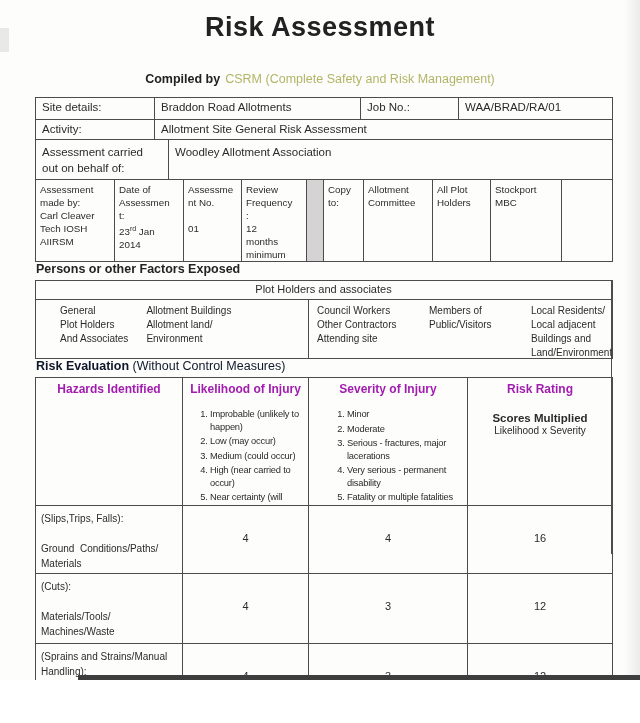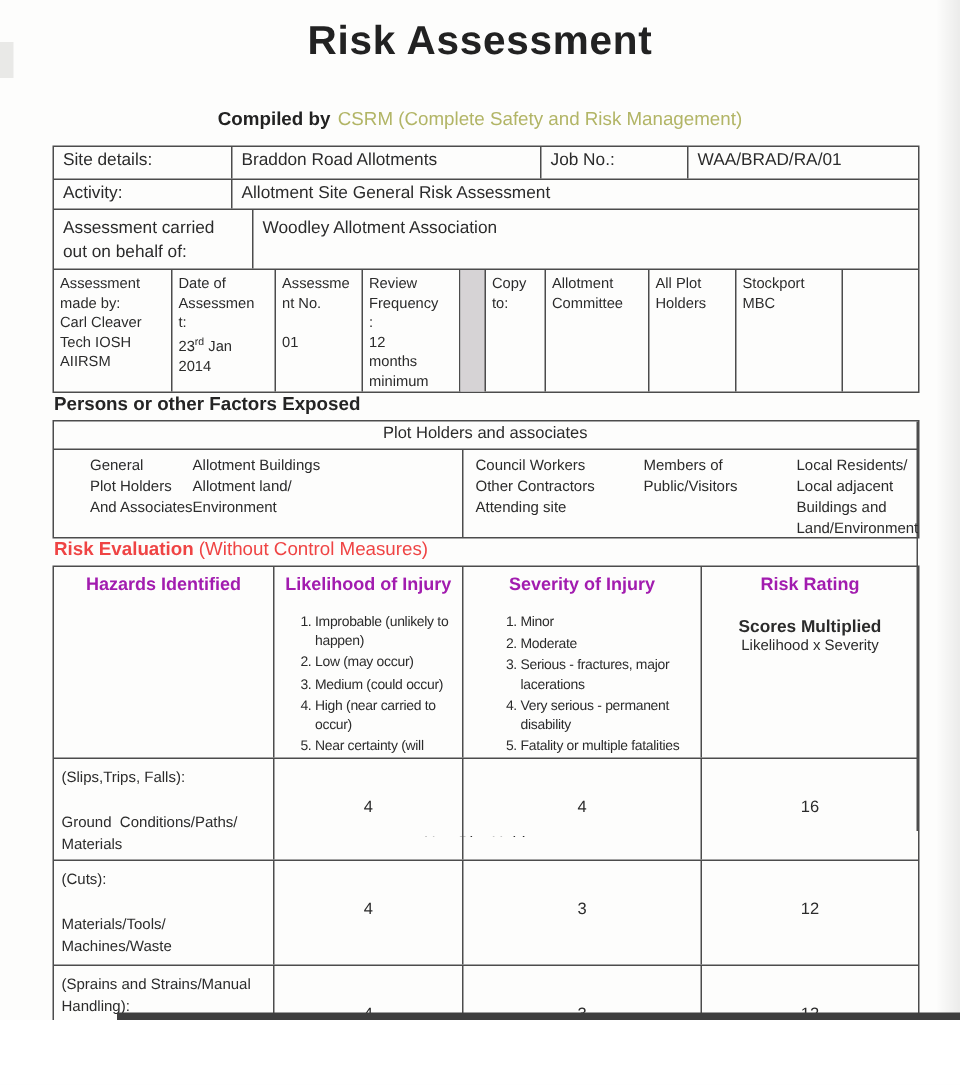--- a/index.html
+++ b/index.html
@@ -52,32 +52,32 @@
   .r4 .c5 { flex: 0 0 17px; background: #d6d3d5; padding: 0; }
   .r4 .c6 { flex: 0 0 40px; }
   .r4 .c7 { flex: 0 0 69px; }
   .r4 .c8 { flex: 0 0 58px; }
   .r4 .c9 { flex: 0 0 71px; }
   .r4 .c10{ flex: 1; }
   sup { font-size: 7px; vertical-align: super; }
 
   
   .h-persons { position: absolute; left: 36px; top: 262px; font-size: 12.5px; font-weight: 700; color: #242424; }
-  .h-risk { position: absolute; left: 36px; top: 359px; font-size: 12.5px; color: #ef4444; }
+  .h-risk { position: absolute; left: 36px; top: 359px; font-size: 12.5px; color: #0f172a; }
   .h-risk .hb { font-weight: 700; }
 
   
   .t2 { top: 280px; }
   .t2 .hdr { height: 18px; font-size: 11px; text-align: center; flex-direction: column; }
   .t2 .hdr .c { padding-top: 2px; }
   .t2 .bdy { height: 59px; font-size: 10px; line-height: 14px; }
   .w-half-l { flex: 0 0 273px; }
   .w-half-r { flex: 1; }
   .pcols { display: flex; }
-  .pcols-l { padding: 4px 0 0 24px; }
+  .pcols-l { padding: 4px 0 0 24px; gap: 18px; }
   .pcols-r { padding: 4px 0 0 8px; gap: 8px; }
   .pcol-a { flex: 0 0 104px; }
   .pcol-b { flex: 0 0 94px; }
   .pcol-c { flex: 1; }
 
   
   .t3 { top: 377px; }
   .t3 .hdr { height: 127px; }
   .th { text-align: center; font-weight: 700; font-size: 12px; padding-top: 2px; color: #a21caf; }
   .w-haz { flex: 0 0 147px; }

